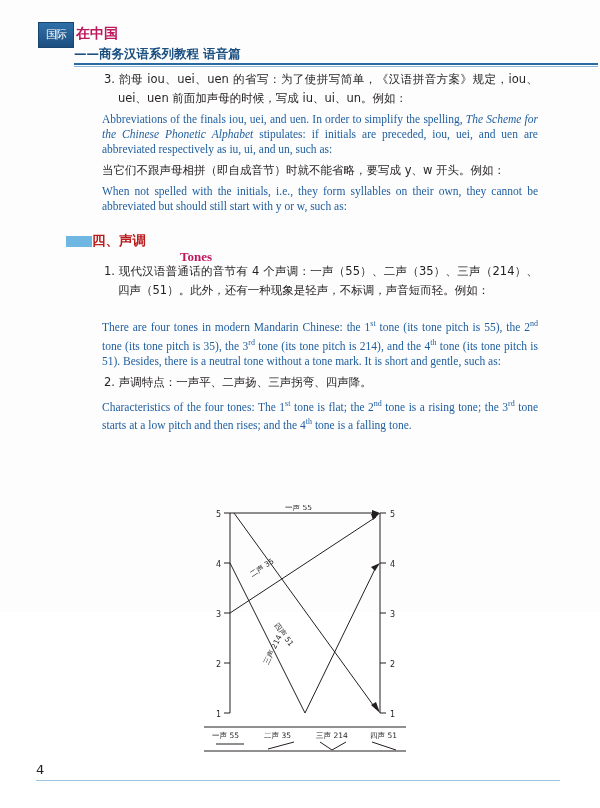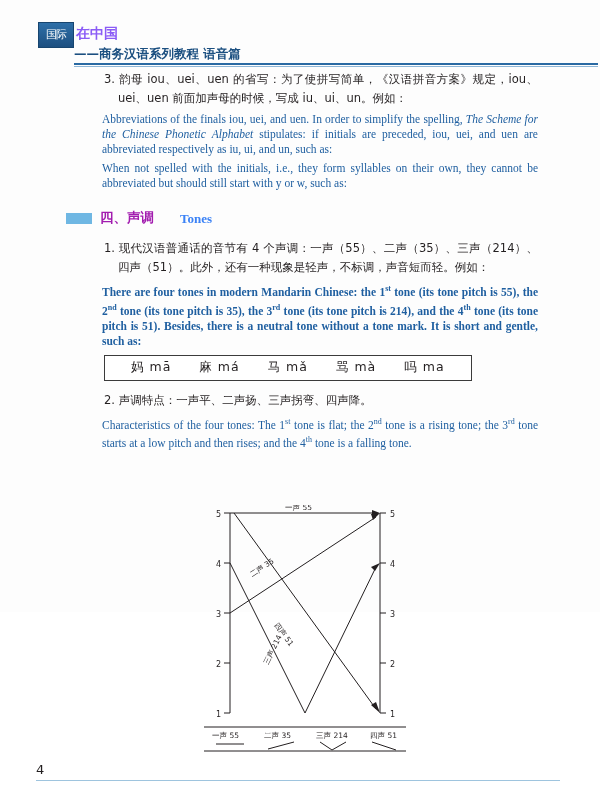--- a/index.html
+++ b/index.html
@@ -22,21 +22,21 @@
   .logo-box {
     position:absolute; left:0; top:0; width:34px; height:24px;
     background:linear-gradient(180deg,#2e6fa8 0%, #1d4f80 100%);
     border:1px solid #17456f;
     color:#fff; font-size:11px; line-height:24px; text-align:center;
     font-family:"DejaVu Sans", sans-serif;
     letter-spacing:-1px;
   }
   .logo-cn {
     position:absolute; left:38px; top:3px;
-    font-size:14px; color:#8b5cf6; font-family:"DejaVu Sans", sans-serif;
+    font-size:14px; color:#be185d; font-family:"DejaVu Sans", sans-serif;
     font-weight:bold;
   }
   .header-title {
     position:absolute; left:36px; top:24px;
     font-size:12.5px; color:#1b4f80; font-family:"DejaVu Sans", sans-serif;
     font-weight:bold;
   }
   .header-rule {
     position:absolute; left:36px; top:41px; width:524px; height:2px;
     background:#2a6aa3;
@@ -79,28 +79,28 @@
   
   .sec-head {
     margin:18px 0 10px 0;
     position:relative; height:20px;
   }
   .sec-bar {
     position:absolute; left:-22px; top:4px; width:26px; height:11px;
     background:#6fb7e3;
   }
   .sec-cn {
-    position:absolute; left:12px; top:0px;
+    position:absolute; left:4px; top:0px;
     font-family:"DejaVu Sans", sans-serif; font-size:13.5px;
-    font-weight:bold; color:#a21caf;
+    font-weight:bold; color:#b91c1c;
   }
   .sec-en {
-    position:absolute; left:92px; top:2px;
+    position:absolute; left:92px; top:17px;
     font-family:"Liberation Serif", serif; font-size:13px;
-    font-weight:bold; color:#3b82f6;
+    font-weight:bold; color:#be185d;
   }
   
   .diagram {
     position:absolute; left:190px; top:505px; width:230px; height:250px;
   }
   
   .page-num {
     position:absolute; left:36px; top:762px;
     font-family:"DejaVu Sans", sans-serif;
     font-size:13px; color:#231f20;
@@ -125,40 +125,38 @@
 
   <div class="content">
 
     <p class="cn hang">3. 韵母 iou、uei、uen 的省写：为了使拼写简单，《汉语拼音方案》规定，iou、uei、uen 前面加声母的时候，写成 iu、ui、un。例如：</p>
 
     <p class="en en-indent" style="margin-top:4px;">
       <span>Abbreviations of the finals iou, uei, and uen. In order to simplify the spelling, </span><i>The Scheme for the Chinese Phonetic Alphabet</i><span> stipulates: if initials are preceded, iou, uei, and uen are abbreviated respectively as iu, ui, and un, such as:</span>
     </p>
 
 
+    <p class="cn en-indent" style="margin-top:4px;">当它们不跟声母相拼（即自成音节）时就不能省略，要写成 y、w 开头。例如：</p>
 
     <p class="en en-indent" style="margin-top:4px;">When not spelled with the initials, i.e., they form syllables on their own, they cannot be abbreviated but should still start with y or w, such as:</p>
 
 
     
     <div class="sec-head">
       <div class="sec-bar"></div>
       <div class="sec-cn">四、声调</div>
       <div class="sec-en">Tones</div>
     </div>
 
     <p class="cn hang">1. 现代汉语普通话的音节有 4 个声调：一声（55）、二声（35）、三声（214）、四声（51）。此外，还有一种现象是轻声，不标调，声音短而轻。例如：</p>
 
-    <p class="en en-indent" style="margin-top:4px;font-weight:bold;">
+    <p class="en en-indent" style="margin-top:16px;">
       <span>There are four tones in modern Mandarin Chinese: the 1</span><span class="sup">st</span><span> tone (its tone pitch is 55), the 2</span><span class="sup">nd</span><span> tone (its tone pitch is 35), the 3</span><span class="sup">rd</span><span> tone (its tone pitch is 214), and the 4</span><span class="sup">th</span><span> tone (its tone pitch is 51). Besides, there is a neutral tone without a tone mark. It is short and gentle, such as:</span>
     </p>
 
-    <div class="pybox">
-      <span>妈 mā</span><span>麻 má</span><span>马 mǎ</span><span>骂 mà</span><span>吗 ma</span>
-    </div>
 
     <p class="cn hang" style="margin-top:4px;">2. 声调特点：一声平、二声扬、三声拐弯、四声降。</p>
 
     <p class="en en-indent" style="margin-top:4px;">
       <span>Characteristics of the four tones: The 1</span><span class="sup">st</span><span> tone is flat; the 2</span><span class="sup">nd</span><span> tone is a rising tone; the 3</span><span class="sup">rd</span><span> tone starts at a low pitch and then rises; and the 4</span><span class="sup">th</span><span> tone is a falling tone.</span>
     </p>
 
   </div>
 
   <div class="diagram">

